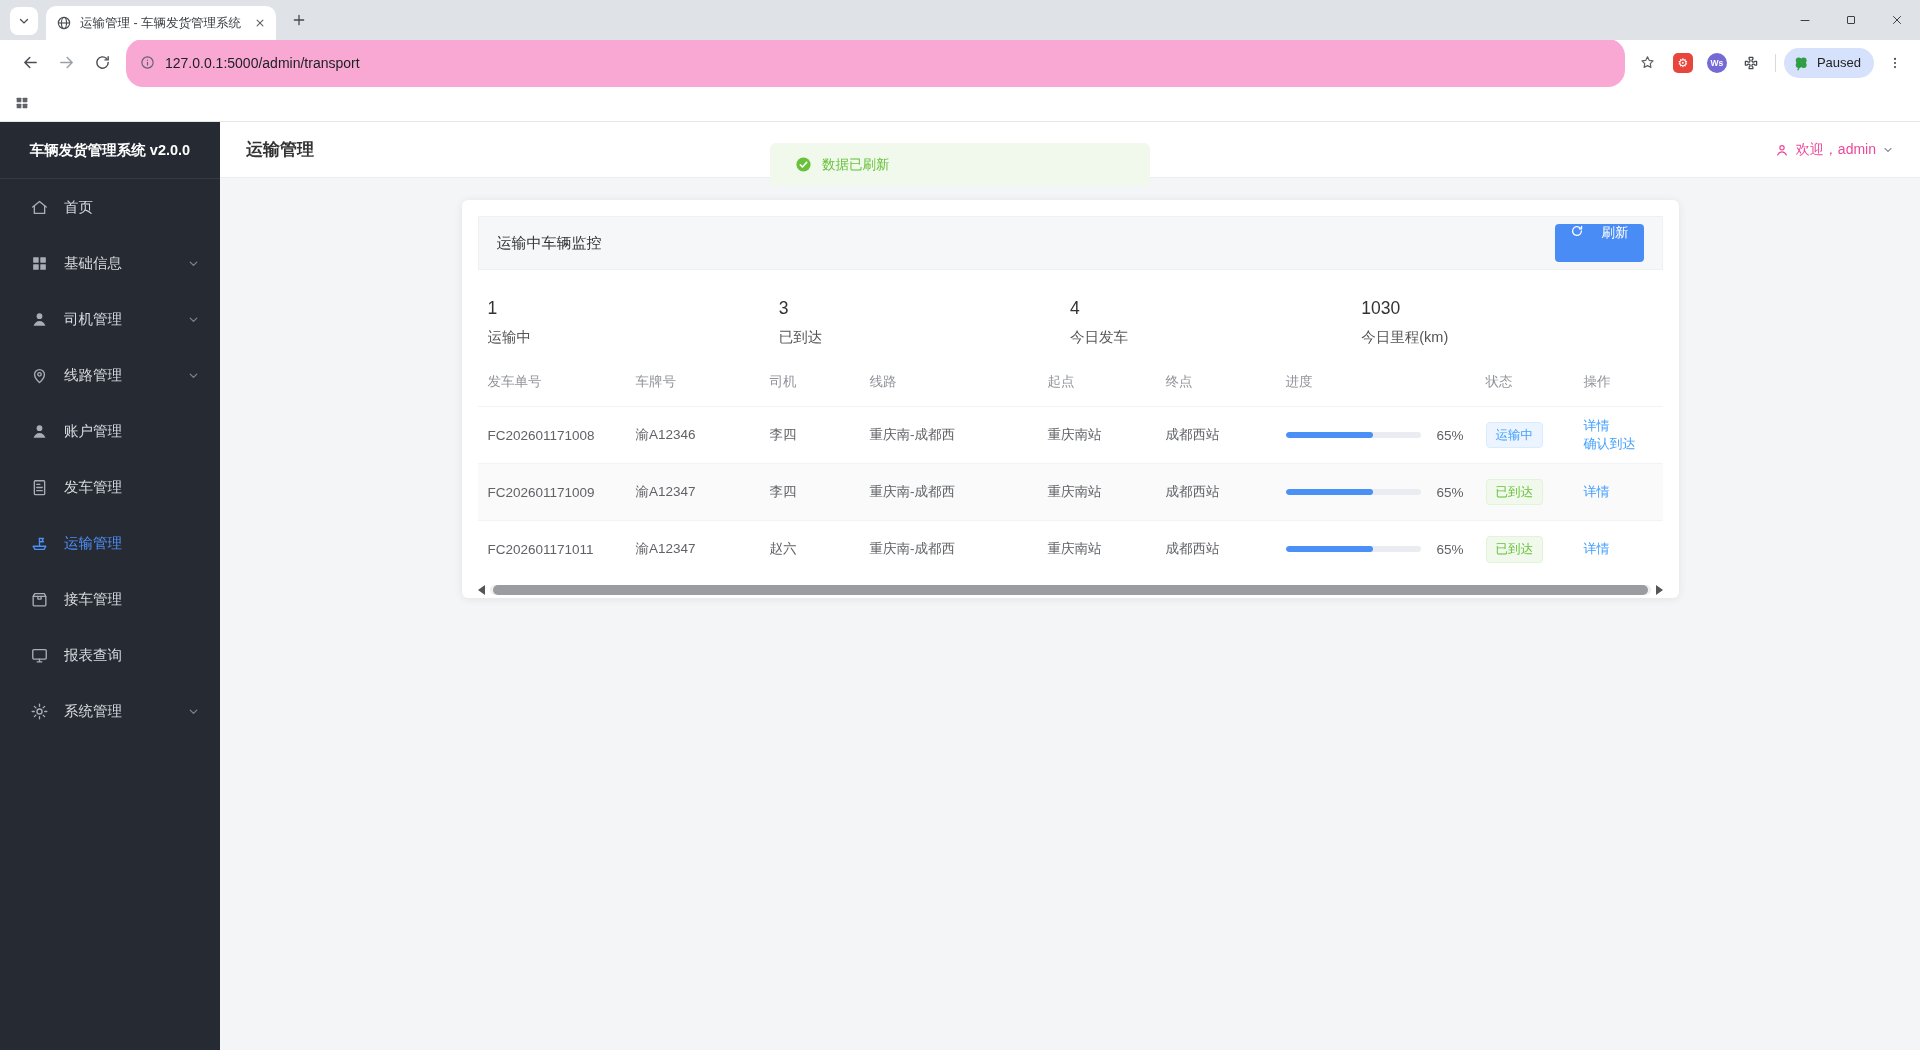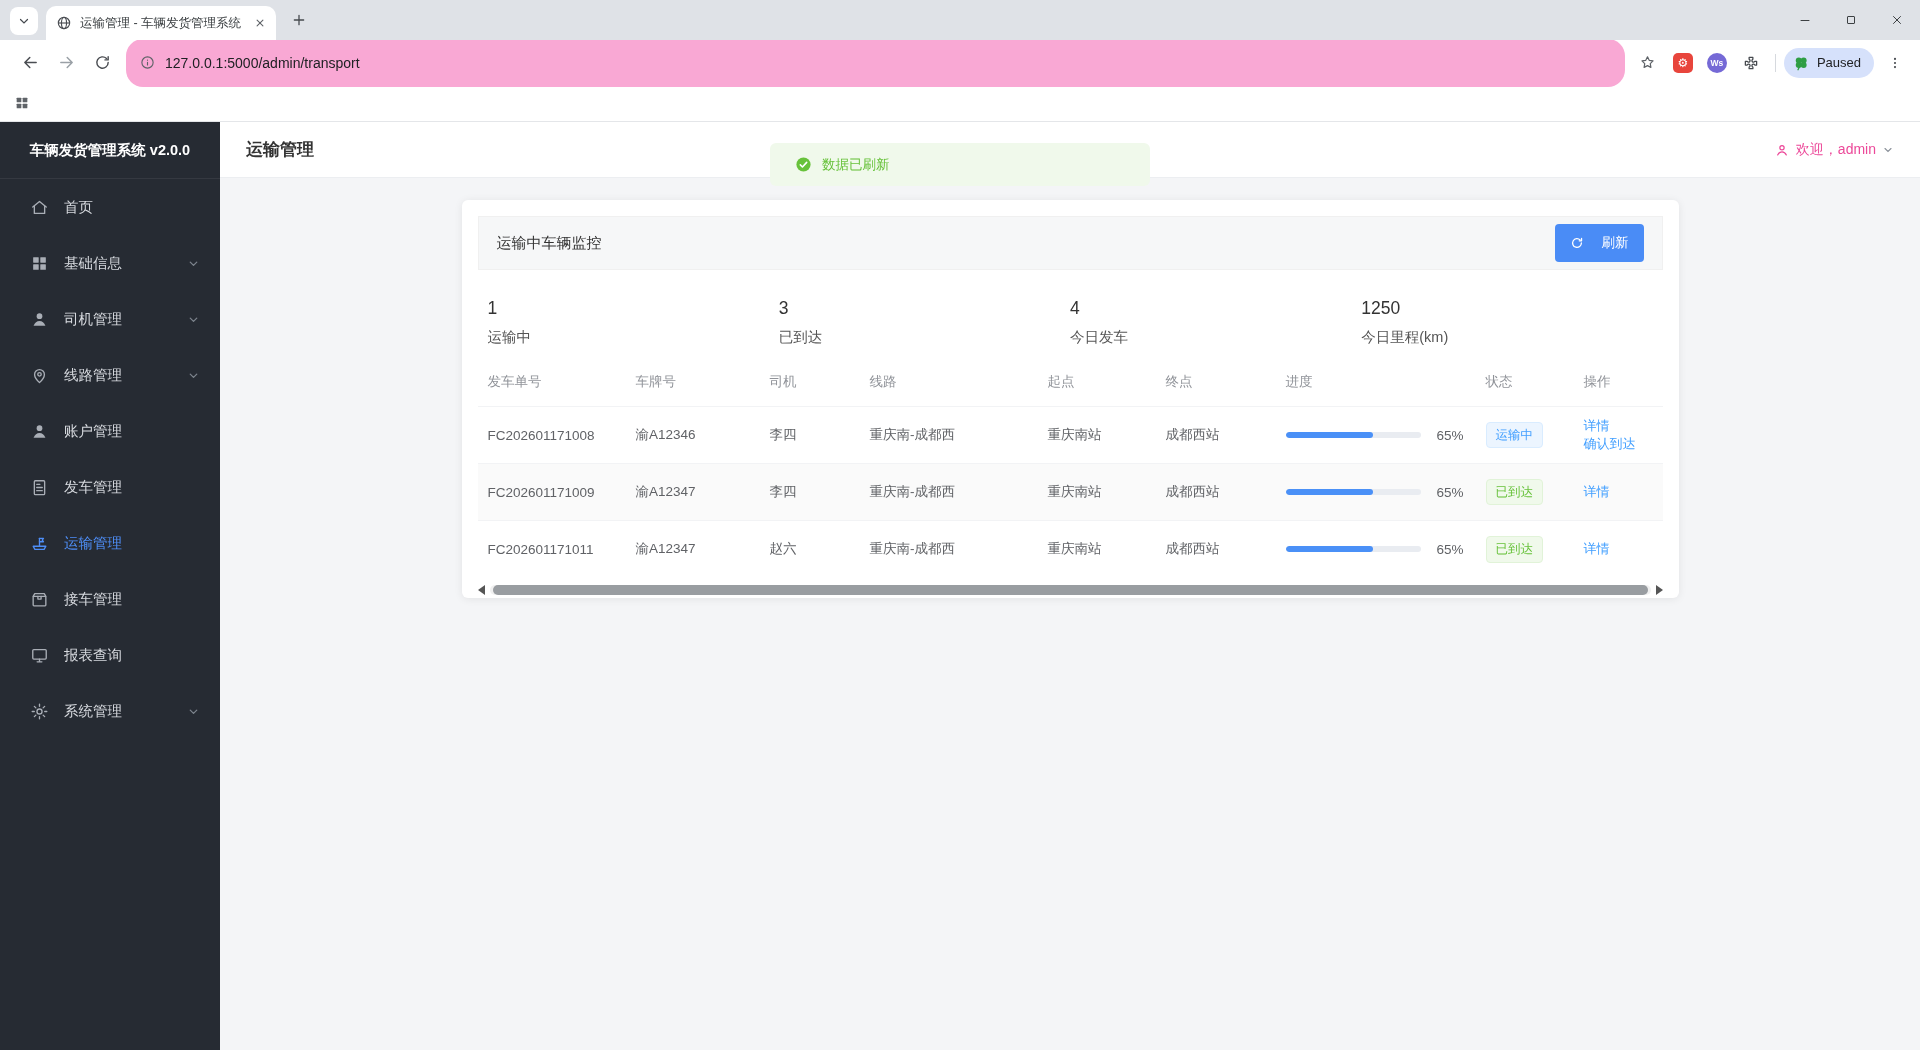--- a/index.html
+++ b/index.html
@@ -79,21 +79,21 @@
     color:#67c23a; font-size:13.5px; z-index:30; }
   .toast-check { width:17px; height:17px; flex:none; }
 
   .content { flex:1; overflow:hidden; }
   .card { width:1217px; margin:22px auto 0; background:#fff; border-radius:6px;
     box-shadow:0 1px 8px rgba(0,0,0,0.08); padding:16px 16px 0; }
   .card-header { height:54px; background:#f6f7f8; border:1px solid #f0f0f0; display:flex;
     align-items:center; justify-content:space-between; padding:0 18px; }
   .ch-title { font-size:15px; color:#333; }
   .refresh-btn { background:#4a8cf6; color:#fff; border:none; border-radius:4px; height:38px;
-    padding:0 15px; font-size:13.5px; display:flex; align-items:center; gap:18px; cursor:pointer;
+    padding:0 15px; font-size:13.5px; display:flex; align-items:flex-start; gap:18px; cursor:pointer;
     font-family:inherit; }
   .refresh-btn svg { width:14px; height:14px; }
 
   .stats { display:flex; margin:28px 0 6px; padding:0 10px; }
   .stat { width:25%; }
   .stat-value { font-size:17.5px; color:#333; margin-bottom:9px; }
   .stat-label { font-size:14.5px; color:#555; }
 
   .monitor-table { width:100%; border-collapse:collapse; table-layout:fixed; margin-top:16px; padding:0; }
   .monitor-table th { font-weight:400; color:#909399; font-size:13.5px; text-align:left; padding:10px 4px 15px 10px; }
@@ -419,21 +419,21 @@
     <div class="stat-value">3</div>
     <div class="stat-label">已到达</div>
   </div>
 
   <div class="stat">
     <div class="stat-value">4</div>
     <div class="stat-label">今日发车</div>
   </div>
 
   <div class="stat">
-    <div class="stat-value">1250</div>
+    <div class="stat-value">1030</div>
     <div class="stat-label">今日里程(km)</div>
   </div>
 </div>
 
         <table class="monitor-table">
           <colgroup>
             <col style="width:148px">
               <col style="width:134px">
               <col style="width:100px">
             <col style="width:178px">

